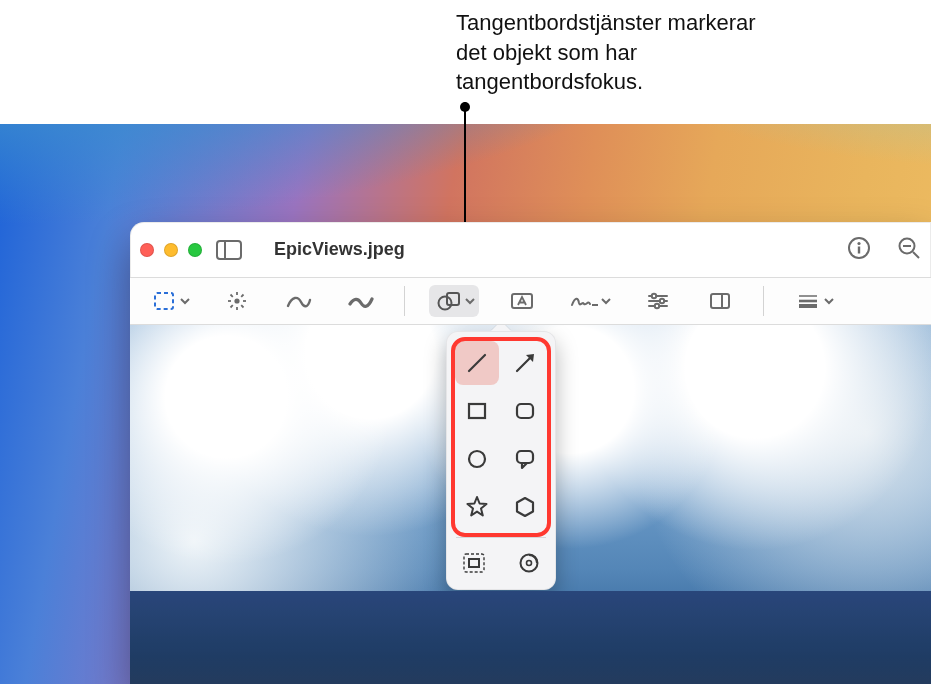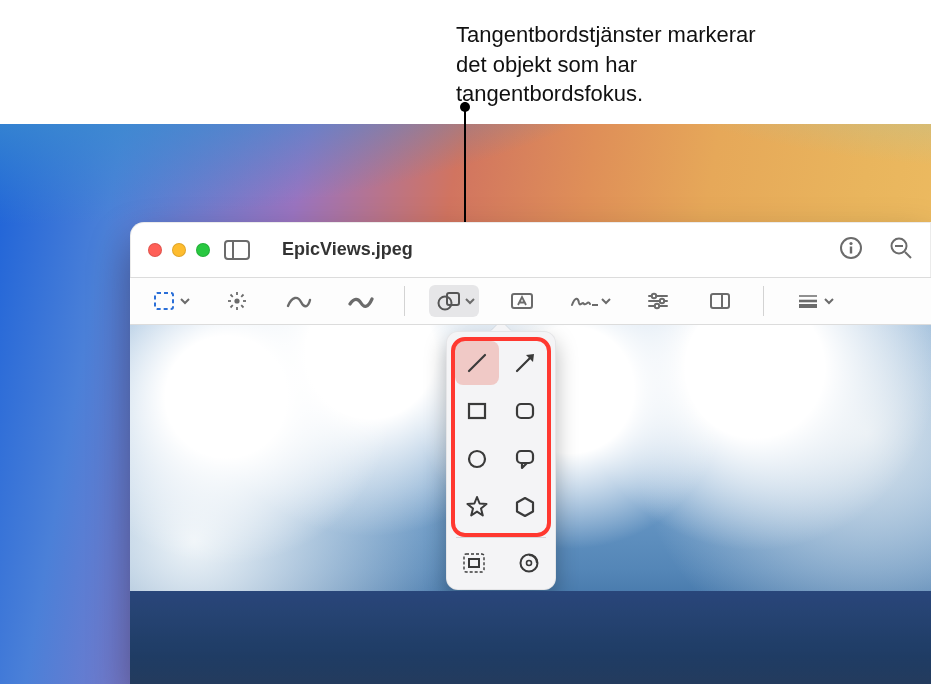--- a/index.html
+++ b/index.html
@@ -13,21 +13,20 @@
   }
 
   .callout {
     position: absolute;
     left: 456px;
     top: 8px;
     width: 300px;
     font-size: 22px;
     line-height: 1.35;
     color: #111;
-    margin-top: 12px;
   }
 
   .leader {
     position: absolute;
     left: 464px;
     top: 102px;
     width: 2px;
     height: 246px;
     background: #000;
   }
@@ -71,21 +70,21 @@
     border-top-left-radius: 14px;
     box-shadow: 0 20px 40px rgba(0,0,0,.35), inset 0 0 0 1px rgba(0,0,0,.08);
     overflow: hidden;
   }
 
   
   .titlebar {
     display: flex;
     align-items: center;
     height: 56px;
-    padding: 0 18px;
+    padding: 0 10px;
     box-sizing: border-box;
     border-bottom: 1px solid #dcdcdc;
     column-gap: 14px;
   }
   .traffic {
     display: flex;
     column-gap: 10px;
     align-items: center;
   }
   .dot {

